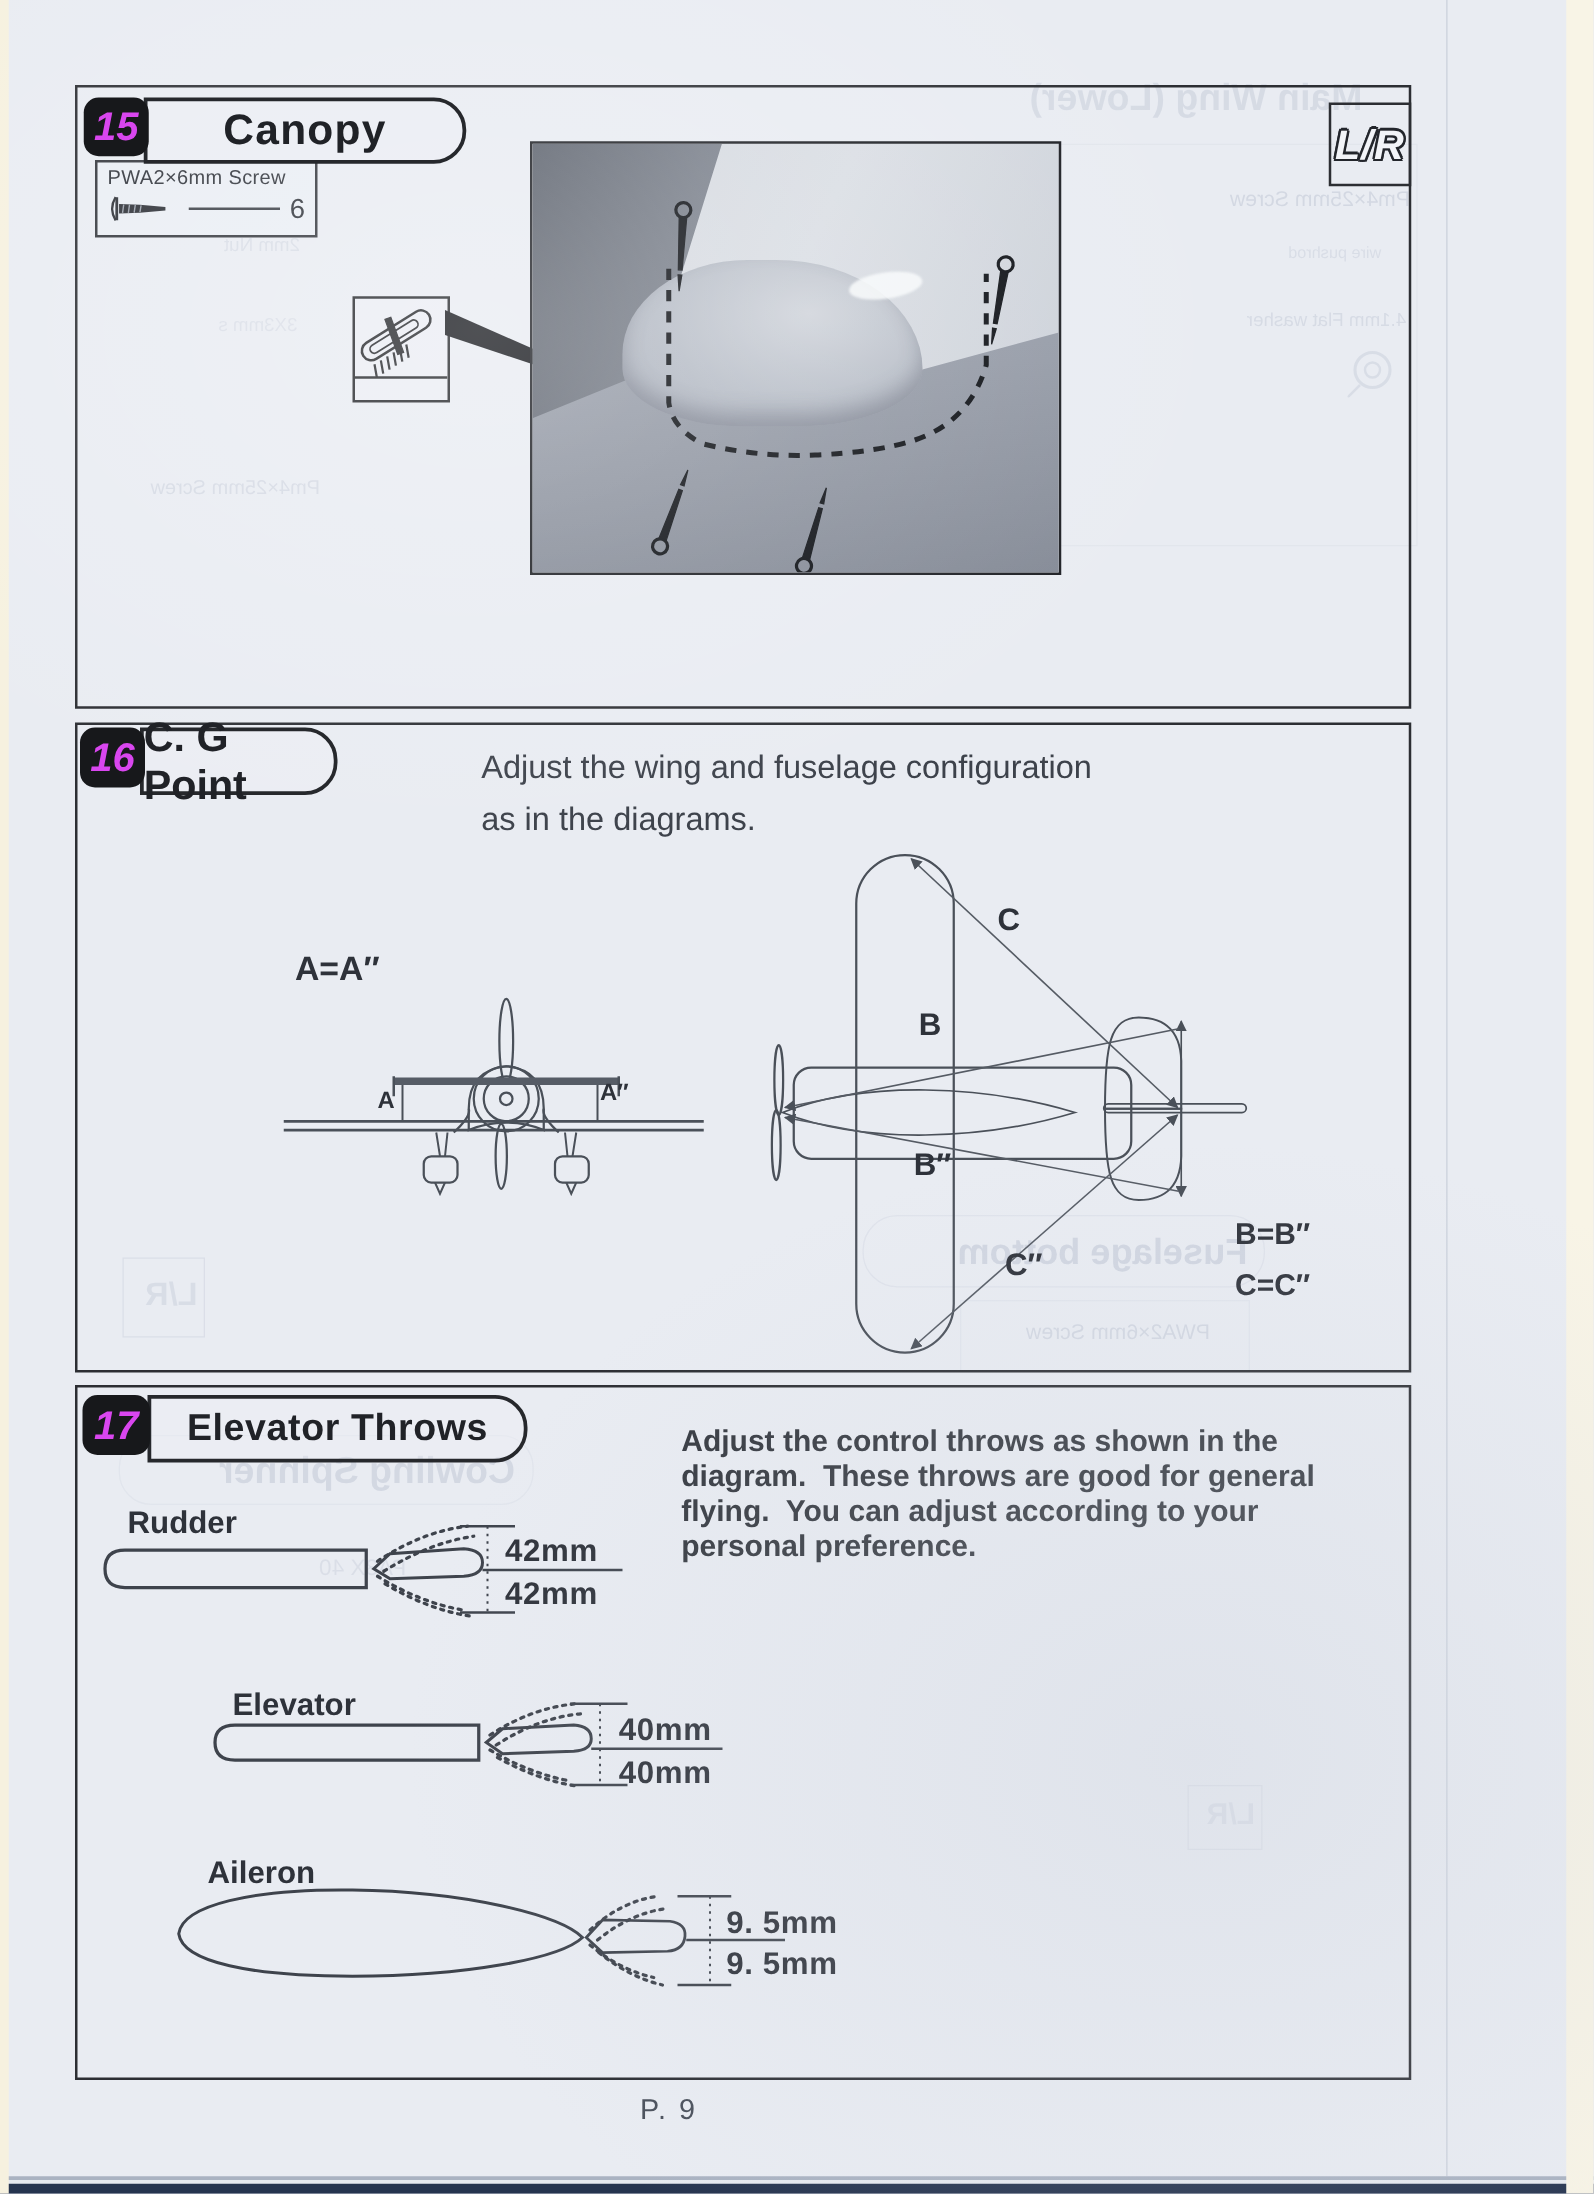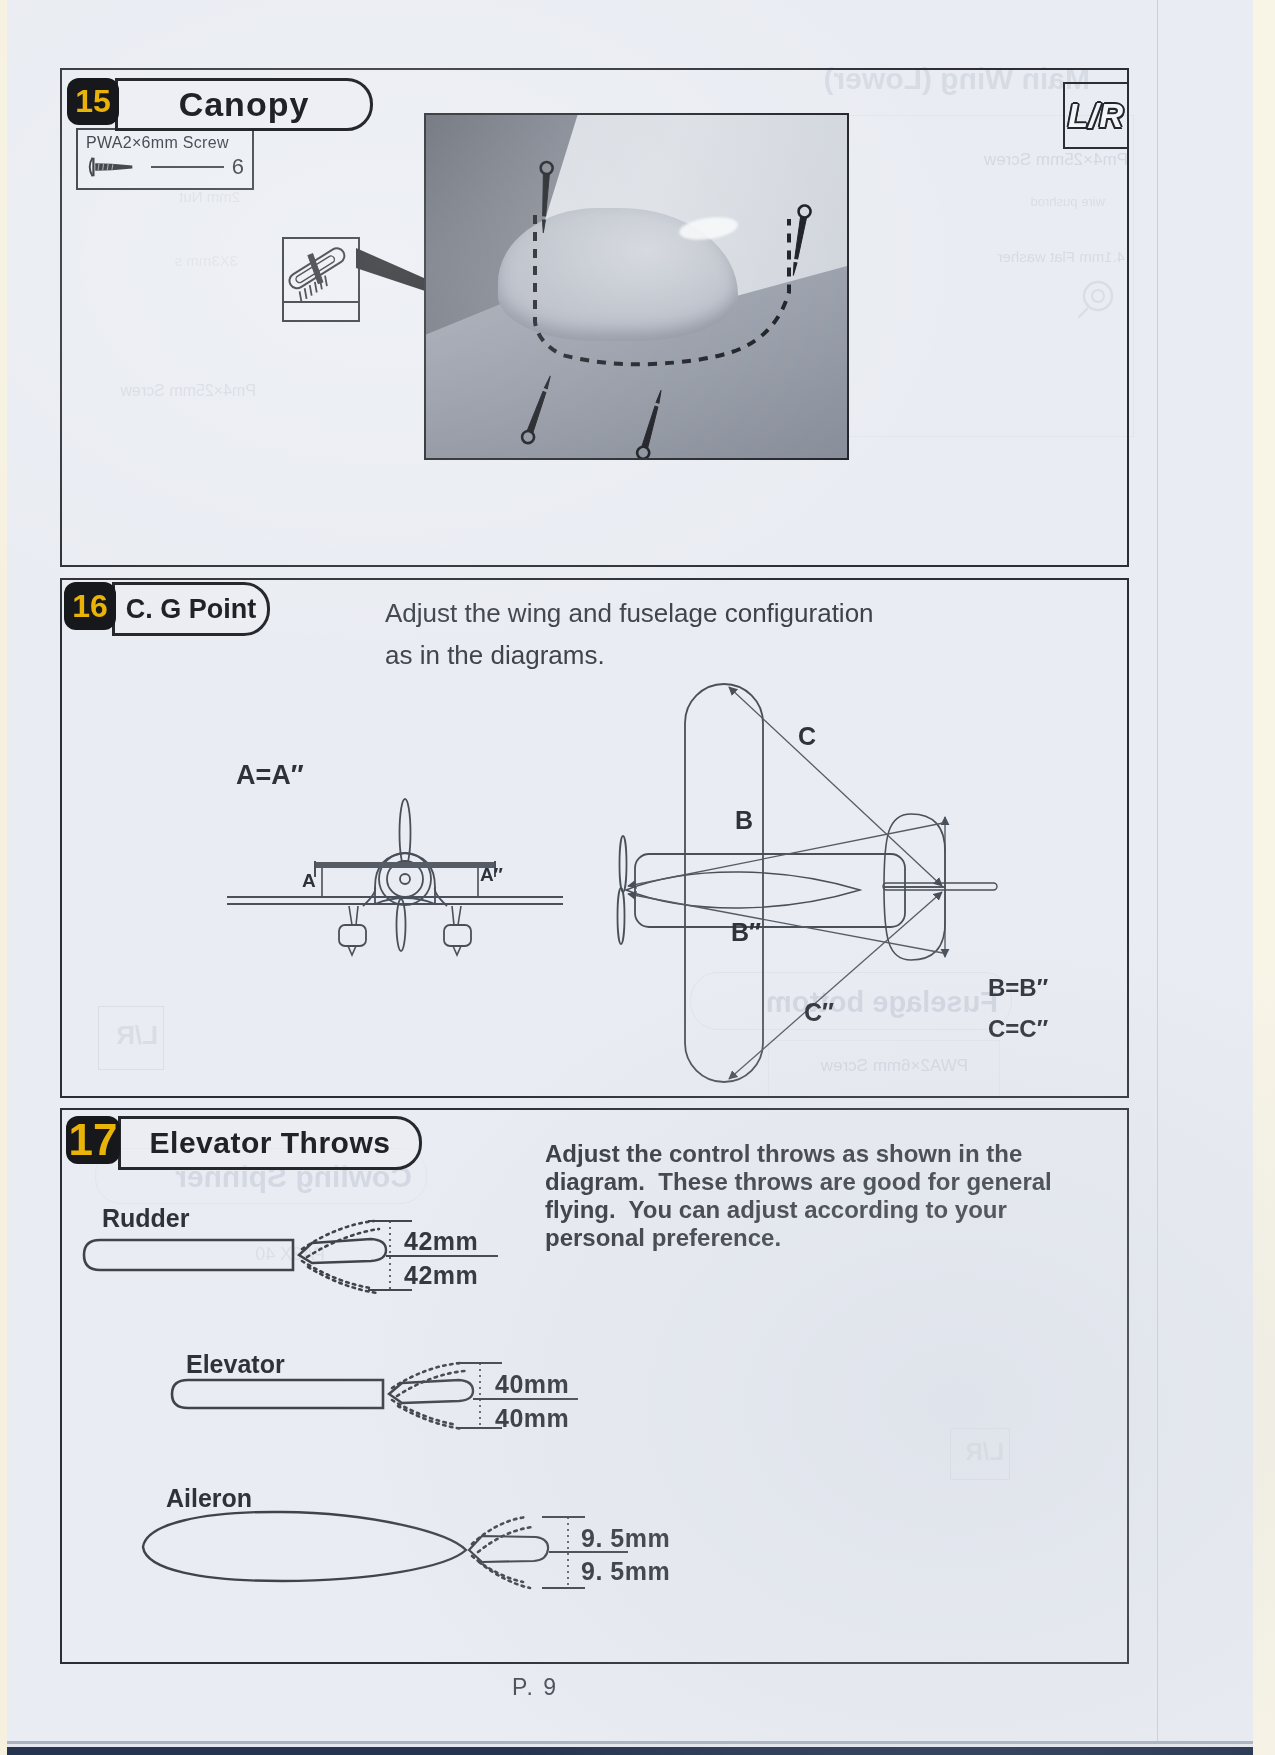--- a/index.html
+++ b/index.html
@@ -10,22 +10,22 @@
                radial-gradient(900px 700px at 75% 80%, rgba(205,211,222,.35), rgba(0,0,0,0) 70%);}
   .abs{position:absolute;}
   .box{position:absolute;border:2.5px solid #2c2e33;background:transparent;}
   .edge-left{position:absolute;left:0;top:0;width:7px;height:1755px;background:#f6f1df;}
   .edge-right{position:absolute;left:1253px;top:0;width:22px;height:1755px;background:#f8f4e6;}
   .fold-line{position:absolute;left:1157px;top:0;width:1px;height:1741px;background:rgba(176,186,203,.55);}
   .rule1{position:absolute;left:0;top:1741px;width:1275px;height:3px;background:#aab3c2;}
   .rule2{position:absolute;left:0;top:1744px;width:1275px;height:3px;background:#e6e9ef;}
   .navy{position:absolute;left:0;top:1747px;width:1275px;height:8px;background:#26344f;}
 
-  .step-badge{position:absolute;background:#17181b;color:#eab308;font-weight:bold;
-    display:flex;align-items:center;justify-content:center;border-radius:12px;z-index:3;}
+  .step-badge{position:absolute;background:#17181b;color:#d946ef;font-weight:bold;
+    display:flex;align-items:center;justify-content:center;border-radius:12px;z-index:3;font-style:italic;}
   .step-pill{position:absolute;border:3px solid #26282c;border-radius:0 26px 26px 0;
     display:flex;align-items:center;justify-content:center;font-weight:bold;color:#202227;z-index:2;background:rgba(240,242,247,.35);}
   .lr-box{position:absolute;border:2.5px solid #2c2e33;display:flex;align-items:center;justify-content:center;}
   .lr-text{font-weight:bold;font-style:italic;font-size:33px;letter-spacing:1px;color:#f2f4f8;
     text-shadow:-2px 0 #23262c,2px 0 #23262c,0 -2px #23262c,0 2px #23262c,-1.5px -1.5px #23262c,1.5px -1.5px #23262c,-1.5px 1.5px #23262c,1.5px 1.5px #23262c;}
 
   .parts-box{position:absolute;border:2px solid #33363c;padding:4px 8px 2px 8px;color:#2f333a;background:rgba(240,242,247,.3);}
   .parts-label{font-size:16px;letter-spacing:.3px;}
   .parts-row{display:flex;align-items:center;gap:8px;margin-top:2px;}
   .parts-dash{width:78px;height:0;border-top:2px solid #3a3e45;}
@@ -163,21 +163,21 @@
             <path d="M-1.5,20 L1.5,20 L0,33 Z"></path>
         </g>
       </g>
     </svg>
   </div>
 
   <div class="box" style="left:60px;top:578px;width:1065px;height:516px;"></div>
 
   <div class="step-badge" style="left:64px;top:582px;width:52px;height:48px;font-size:32px;">16</div>
   <div class="step-pill" style="left:112px;top:582px;width:152px;height:48px;">
-    <span style="font-size:27px;">C. G Point</span>
+    <span style="font-size:33px;">C. G Point</span>
   </div>
 
   <div class="txt instr" style="left:385px;top:598px;">Adjust the wing and fuselage configuration</div>
   <div class="txt instr" style="left:385px;top:640px;">as in the diagrams.</div>
 
   <svg class="abs" style="left:225px;top:755px;" width="340" height="205" viewBox="0 0 340 205">
     <g stroke="#4a5059" fill="none" stroke-width="1.8">
       <ellipse cx="180" cy="78" rx="5.5" ry="34"></ellipse>
       <ellipse cx="176" cy="170" rx="4.5" ry="26"></ellipse>
       <path d="M150,149 L150,132 Q150,101 180,98 Q210,101 210,132 L210,149 Q196,143 180,143 Q164,143 150,149 Z"></path>
@@ -228,21 +228,21 @@
 
   <div class="txt diag-label" style="left:798px;top:722px;font-size:25px;">C</div>
   <div class="txt diag-label" style="left:735px;top:806px;font-size:25px;">B</div>
   <div class="txt diag-label" style="left:731px;top:918px;font-size:25px;">B″</div>
   <div class="txt diag-label" style="left:804px;top:998px;font-size:25px;">C″</div>
   <div class="txt eq" style="left:988px;top:974px;">B=B″</div>
   <div class="txt eq" style="left:988px;top:1015px;">C=C″</div>
 
   <div class="box" style="left:60px;top:1108px;width:1065px;height:552px;"></div>
 
-  <div class="step-badge" style="left:66px;top:1116px;width:54px;height:48px;font-size:44px;">17</div>
+  <div class="step-badge" style="left:66px;top:1116px;width:54px;height:48px;font-size:32px;">17</div>
   <div class="step-pill" style="left:118px;top:1116px;width:298px;height:48px;">
     <span style="font-size:30px;letter-spacing:.5px;">Elevator Throws</span>
   </div>
 
   <div class="txt para-line" style="left:545px;top:1140px;">Adjust the control throws as shown in the</div>
   <div class="txt para-line" style="left:545px;top:1168px;">diagram.  These throws are good for general</div>
   <div class="txt para-line" style="left:545px;top:1196px;">flying.  You can adjust according to your</div>
   <div class="txt para-line" style="left:545px;top:1224px;">personal preference.</div>
 
   <div class="txt diag-label" style="left:102px;top:1204px;font-size:25px;">Rudder</div>

